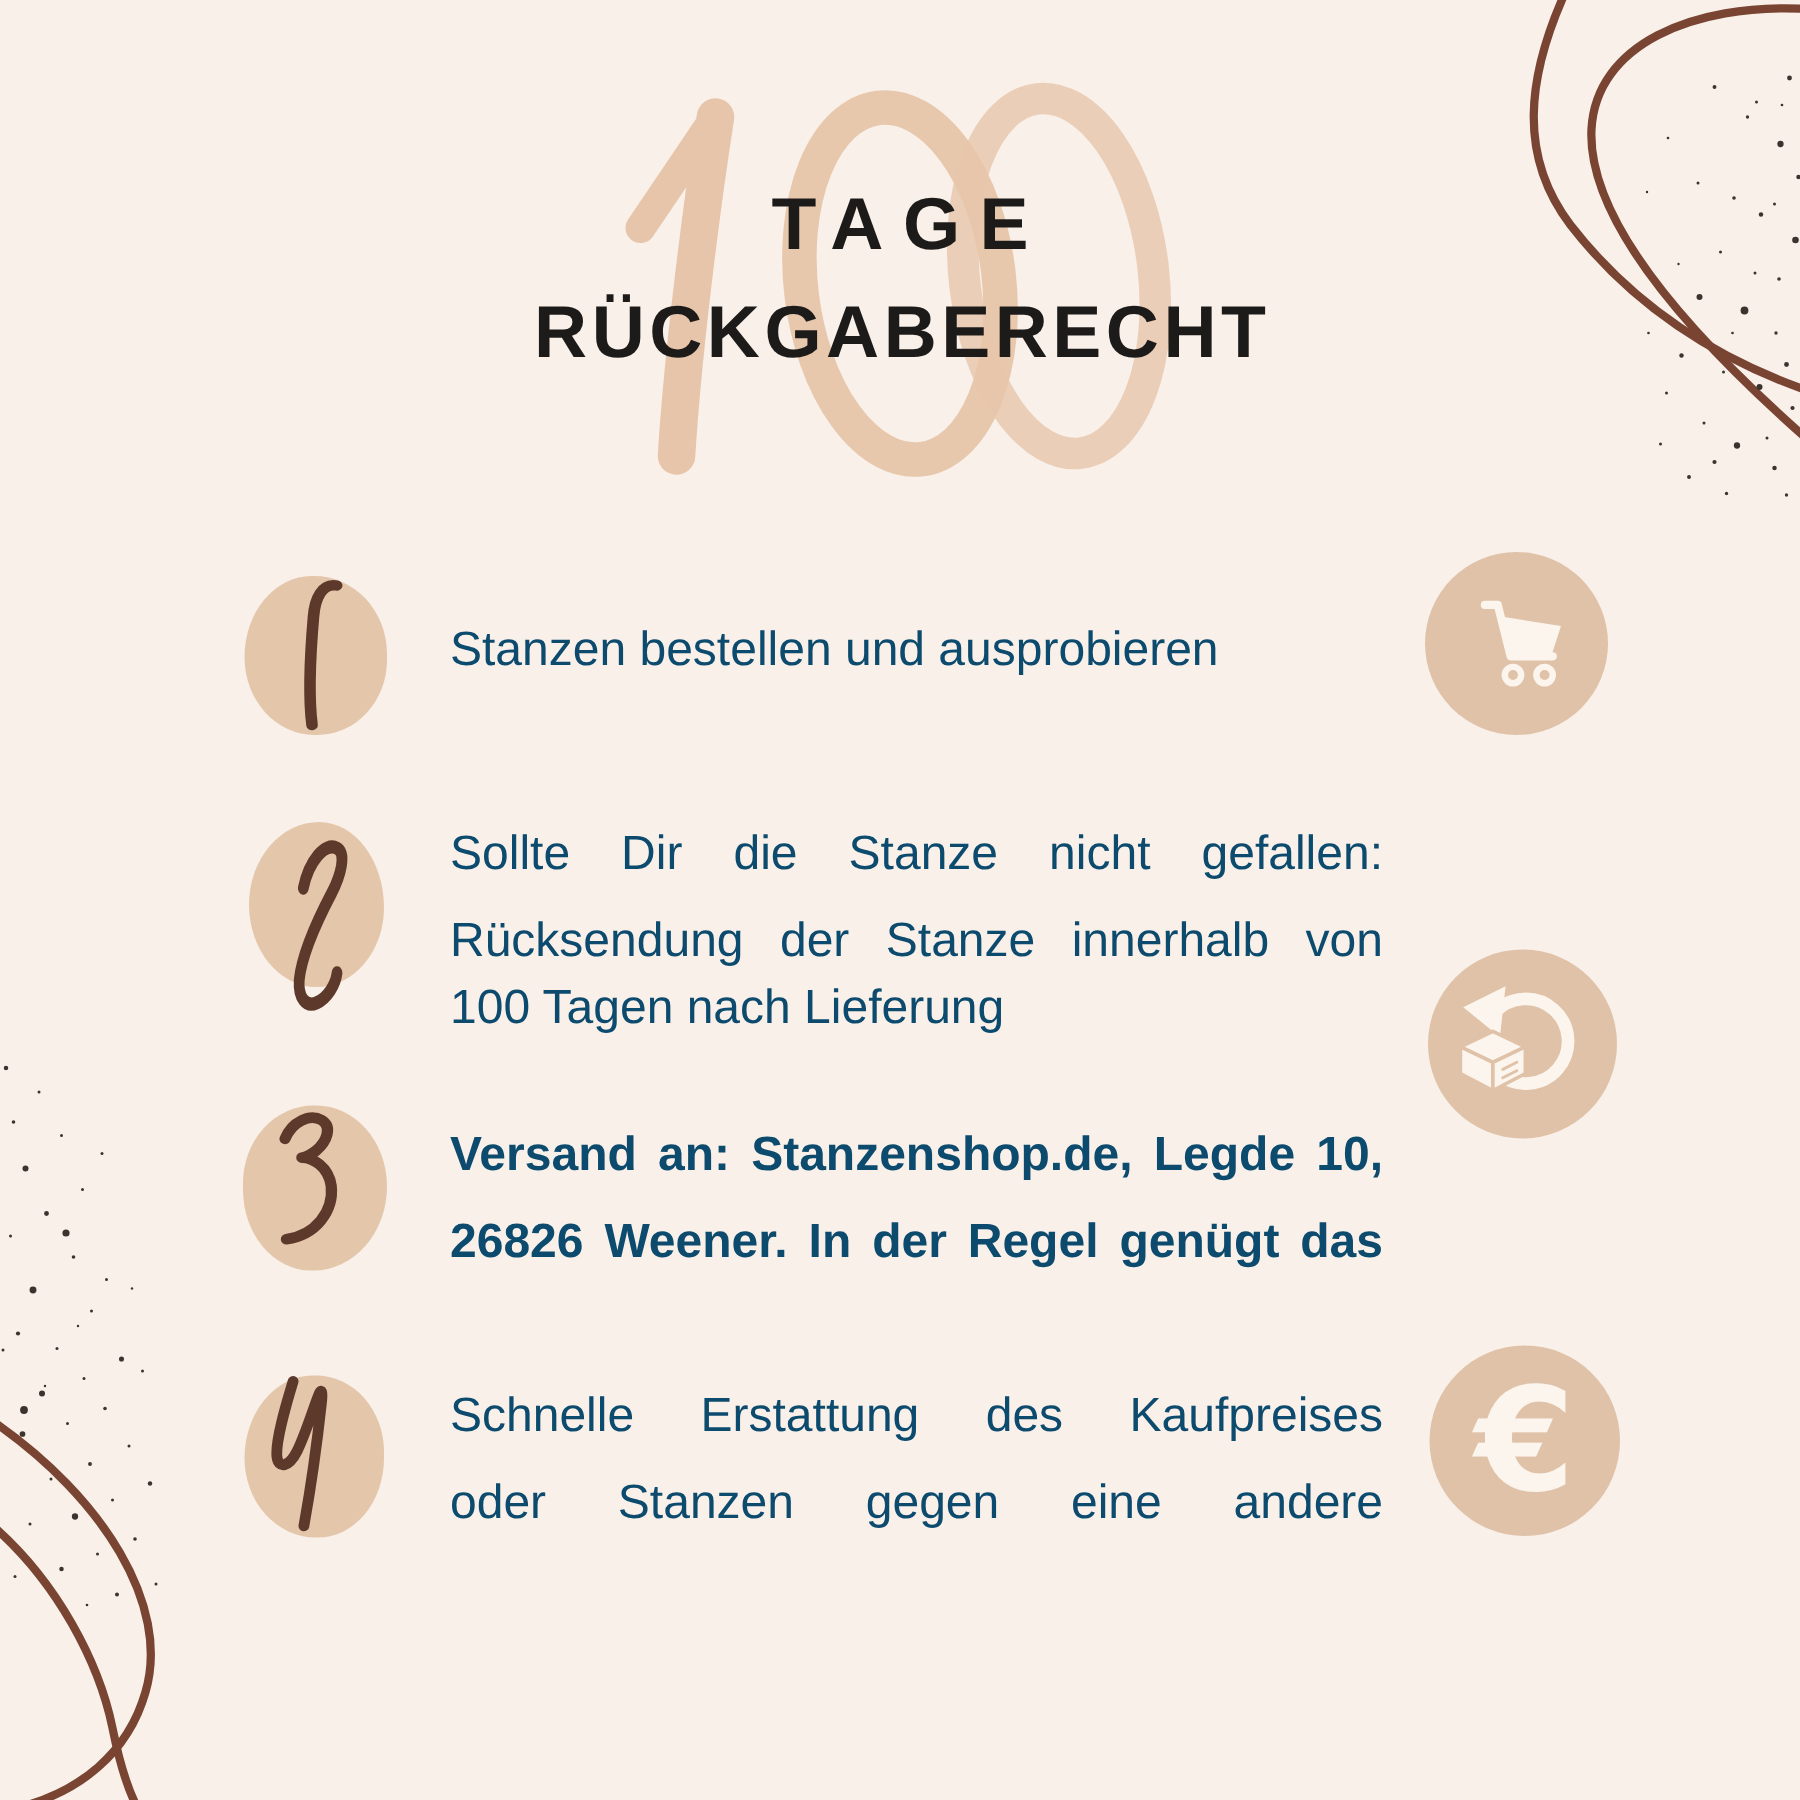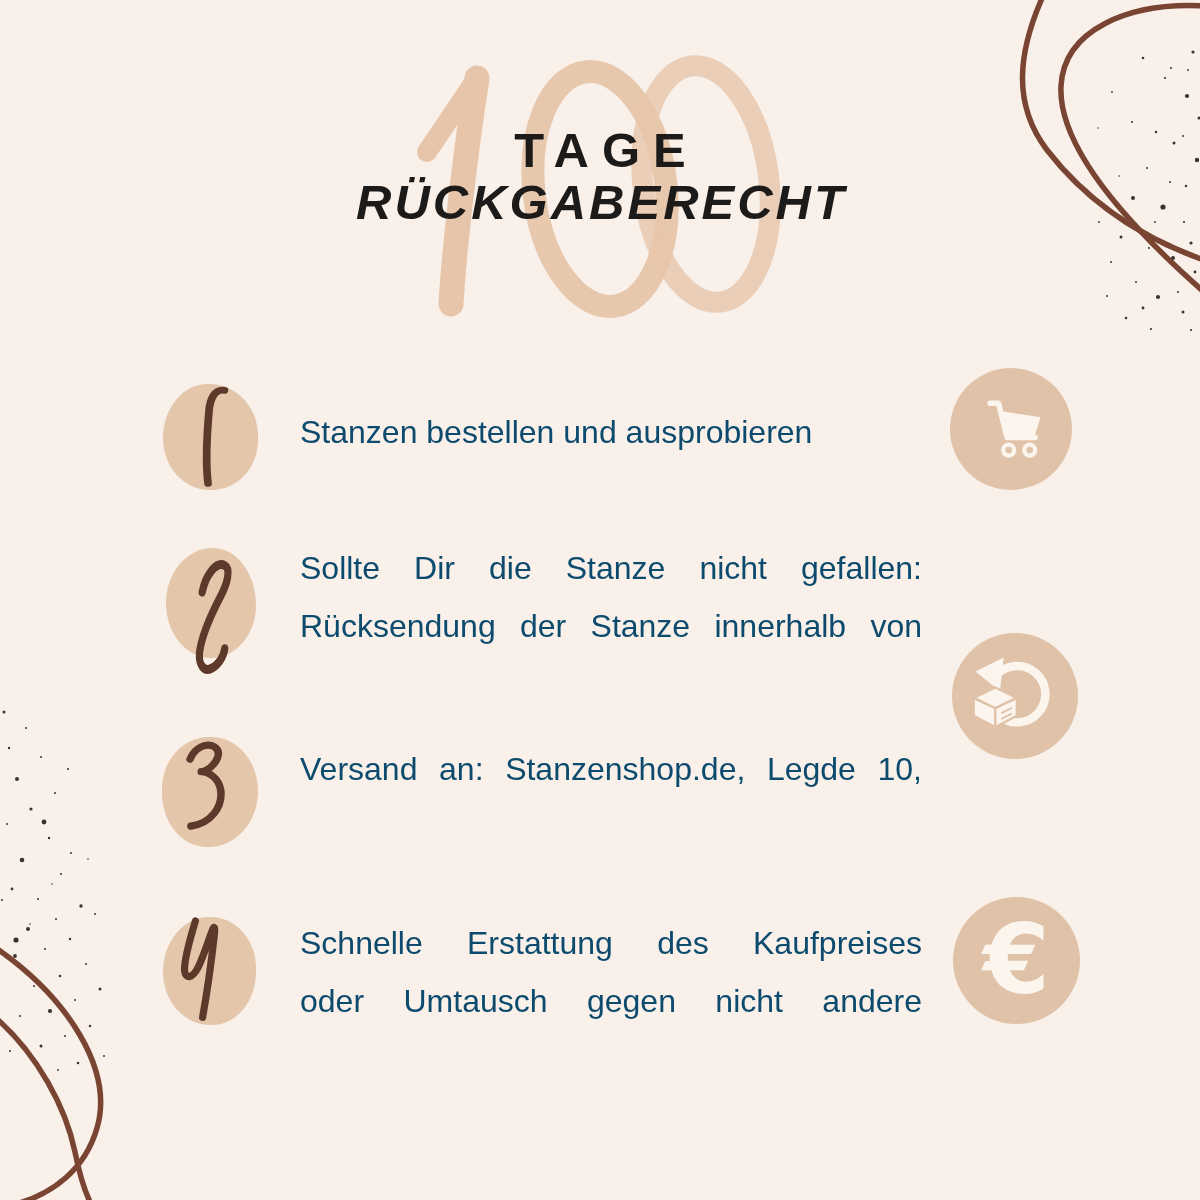--- a/index.html
+++ b/index.html
@@ -11,38 +11,38 @@
     font-family:"Liberation Sans",sans-serif;
   }
   svg{display:block;}
   
   .decor{position:absolute;left:0;top:0;width:1200px;height:1200px;pointer-events:none;}
   
   .watermark{position:absolute;left:413px;top:46px;width:382px;height:286px;}
   
   .title{position:absolute;left:0;top:0;width:1200px;text-align:center;color:#1d1b1a;font-weight:700;}
   .title-l1{position:absolute;left:0;top:126px;width:1200px;font-size:49px;line-height:49px;letter-spacing:13px;padding-left:13px;box-sizing:border-box;}
-  .title-l2{position:absolute;left:0;top:176px;width:1200px;font-size:49px;line-height:52px;letter-spacing:3px;padding-left:3px;box-sizing:border-box;font-style:italic;}
+  .title-l2{position:absolute;left:0;top:196px;width:1200px;font-size:49px;line-height:52px;letter-spacing:3px;padding-left:3px;box-sizing:border-box;}
   
   .blob{position:absolute;background:#e4c6ab;}
   .blob.b1{left:163px;top:384px;width:95px;height:106px;border-radius:48% 52% 50% 50%/52% 50% 48% 50%;}
   .blob.b2{left:166px;top:548px;width:90px;height:110px;border-radius:52% 48% 50% 50%/50% 52% 48% 50%;}
   .blob.b3{left:162px;top:737px;width:96px;height:110px;border-radius:50% 50% 52% 48%/48% 50% 52% 50%;}
   .blob.b4{left:163px;top:917px;width:93px;height:108px;border-radius:50% 50% 48% 52%/52% 48% 50% 50%;}
   .digit{position:absolute;overflow:visible;}
   .digit path{fill:none;stroke:#5d392b;stroke-width:8;stroke-linecap:round;stroke-linejoin:round;}
   .digit.d1{left:180px;top:380px;width:58px;height:112px;}
   .digit.d2{left:186px;top:550px;width:54px;height:144px;}
   .digit.d3{left:176px;top:736px;width:56px;height:116px;}
   .digit.d4{left:172px;top:912px;width:54px;height:116px;}
   
   .step-text{position:absolute;left:300px;width:622px;font-size:32px;line-height:45px;color:#0c4a6e;}
   .step-text.t1{top:410px;}
   .step-text.t2{top:533px;}
-  .step-text.t3{top:734px;}
+  .step-text.t3{top:734px;font-weight:bold;}
   .step-text.t4{top:908px;}
   .line{display:block;}
   .line.just{text-align:justify;text-align-last:justify;margin-top:13px;}
   
   .icon-circle{position:absolute;background:#e0c2a8;border-radius:50%;display:flex;align-items:center;justify-content:center;}
   .icon-circle.c1{left:950px;top:368px;width:122px;height:122px;}
   .icon-circle.c2{left:952px;top:633px;width:126px;height:126px;}
   .icon-circle.c3{left:953px;top:897px;width:127px;height:127px;}
   .euro-glyph{font-family:"DejaVu Sans",sans-serif;font-weight:700;font-size:96px;color:#fbf5ee;line-height:127px;}
 </style>
@@ -166,37 +166,39 @@
     <span class="line">Stanzen bestellen und ausprobieren</span>
   </div>
 
   <div class="blob b2"></div>
   <svg class="digit d2" role="img" viewBox="0 0 60 130" preserveAspectRatio="none" aria-label="2">
     <path d="M18 38 C22 22 34 10 43 14 C50 17 46 30 39 41 C28 58 17 78 15 93 C14 104 20 110 28 107 C36 104 42 96 43 89"></path>
   </svg>
   <div class="step-text t2">
     <span class="line just">Sollte Dir die Stanze nicht gefallen:</span>
     <span class="line just">Rücksendung der Stanze innerhalb von</span>
+    <span class="line">100 Tagen nach Lieferung</span>
   </div>
 
   <div class="blob b3"></div>
   <svg class="digit d3" role="img" viewBox="0 0 60 130" preserveAspectRatio="none" aria-label="3">
     <path d="M15 26 C20 13 33 7 41 12 C49 17 45 28 37 35 C33 38 29 40 27 40 C35 40 46 47 48 61 C50 80 37 98 16 101"></path>
   </svg>
   <div class="step-text t3">
     <span class="line just">Versand an: Stanzenshop.de, Legde 10,</span>
+    <span class="line just">26826 Weener. In der Regel genügt das</span>
   </div>
 
   <div class="blob b4"></div>
   <svg class="digit d4" role="img" viewBox="0 0 60 130" preserveAspectRatio="none" aria-label="4">
     <path d="M26 10 C20 30 13 54 14 66 C15 76 23 74 29 62 C35 50 41 30 45 20 C47 15 48 17 47 26 C44 54 39 90 34 118"></path>
   </svg>
   <div class="step-text t4">
     <span class="line just">Schnelle Erstattung des Kaufpreises</span>
-    <span class="line just">oder Umtausch gegen nicht andere</span>
+    <span class="line just">oder Stanzen gegen eine andere</span>
   </div>
 
   <div class="icon-circle c1">
     <svg viewBox="0 0 100 100" width="78" height="78">
       <path d="M23 17 L34 17 L45 61 L81 61" fill="none" stroke="#fbf5ee" stroke-width="7" stroke-linecap="round" stroke-linejoin="round"></path>
       <path d="M37 27 L88 35 L79 63 L44 63 Z" fill="#fbf5ee"></path>
       <circle cx="47" cy="77" r="7" fill="none" stroke="#fbf5ee" stroke-width="5.5"></circle>
       <circle cx="74" cy="77" r="7" fill="none" stroke="#fbf5ee" stroke-width="5.5"></circle>
     </svg>
   </div>

